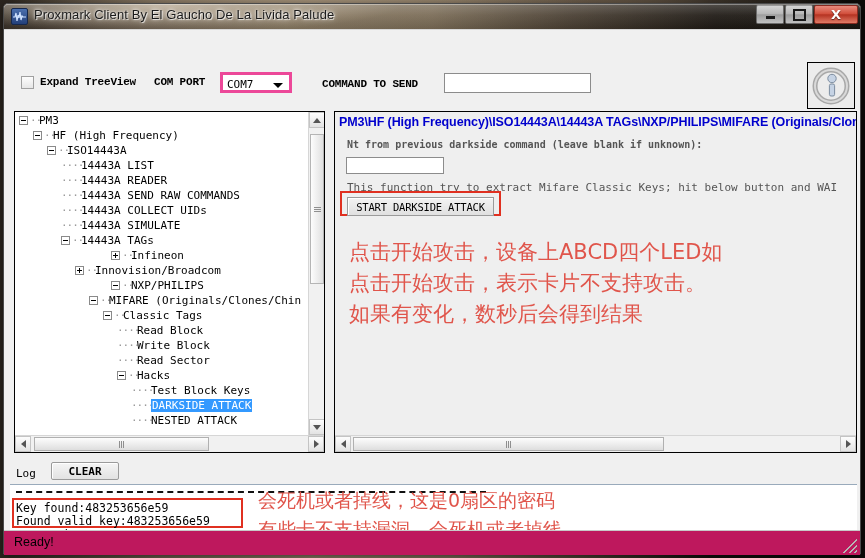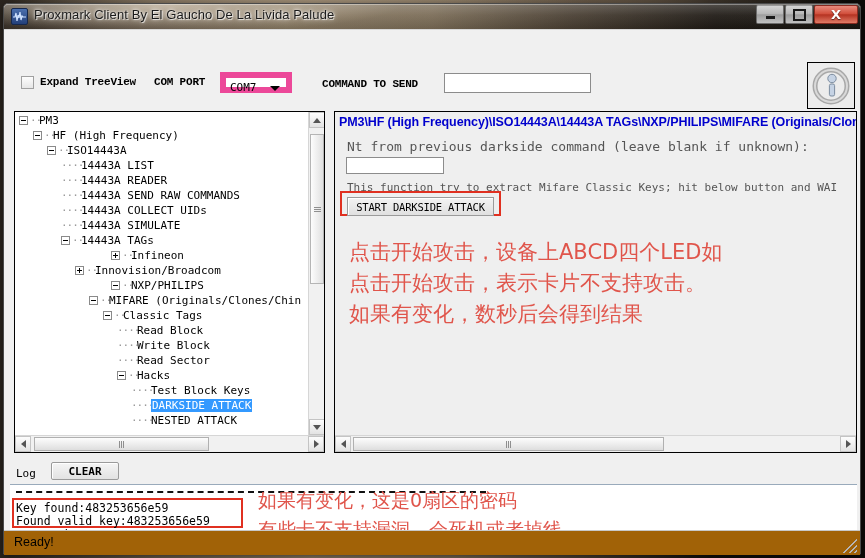--- a/index.html
+++ b/index.html
@@ -147,21 +147,21 @@
     color: #000;
     font-weight: bold;
     letter-spacing: -0.2px;
   }
   #expand-label { position: absolute; left: 36px; top: 46px; }
   #comport-label { position: absolute; left: 150px; top: 46px; }
   #comport-select {
     position: absolute;
     left: 216px; top: 42px;
     width: 72px; height: 21px;
-    border: 6px solid #ec4899;
+    border: 3px solid #ec4899;
     background: #fff;
     box-sizing: border-box;
   }
   #comport-value {
     position: absolute;
     left: 4px; top: 3px;
     font-family: "DejaVu Sans Mono", monospace;
     font-size: 11px;
     color: #000;
   }
@@ -342,22 +342,23 @@
     font-size: 12.5px;
     font-weight: bold;
     color: #0000cd;
     white-space: nowrap;
     letter-spacing: -0.1px;
   }
   #nt-label {
     position: absolute;
     left: 12px; top: 27px;
     font-family: "DejaVu Sans Mono", monospace;
-    font-size: 13px;
+    font-size: 10px;
     color: #555;
+    font-weight: bold;
   }
   #nt-input {
     position: absolute;
     left: 11px; top: 45px;
     width: 98px; height: 17px;
     border: 1px solid #8c8c8c;
     background: #fff;
     box-sizing: border-box;
     font-family: "DejaVu Sans Mono", monospace;
     font-size: 11px;
@@ -493,21 +494,21 @@
     letter-spacing: 1.2px;
     line-height: 12px;
   }
 
   
   #statusbar {
     position: absolute;
     left: 0; bottom: 0;
     width: 100%;
     height: 24px;
-    background: #a16207;
+    background: #be185d;
     border-top: 1px solid #c8c8c8;
   }
   #status-text {
     position: absolute;
     left: 10px; top: 4px;
     font-size: 12.5px;
     color: #000;
   }
   #status-grip {
     position: absolute;
@@ -656,21 +657,21 @@
       <div id="clear-button">CLEAR</div>
 
       <div id="log-panel">
         <div id="log-sep"></div>
         <div id="log-highlight"></div>
         <div class="log-line" style="top:16px;">Key found:483253656e59</div>
         <div class="log-line" style="top:29px;">Found valid key:483253656e59</div>
         <div class="log-line" style="top:43px;">proxmark3&gt;</div>
 
         <div id="note-bottom">
-            <div>如果有变化，这是0扇区的密码</div>
+            <div>会死机或者掉线，这是0扇区的密码</div>
             <div>有些卡不支持漏洞，会死机或者掉线</div>
           </div>
 
         <div id="watermark">
           <div id="wm-main">IC客栈</div>
           <div id="wm-sub">www.ickezhan.com</div>
         </div>
       </div>
 
       <div id="statusbar">

